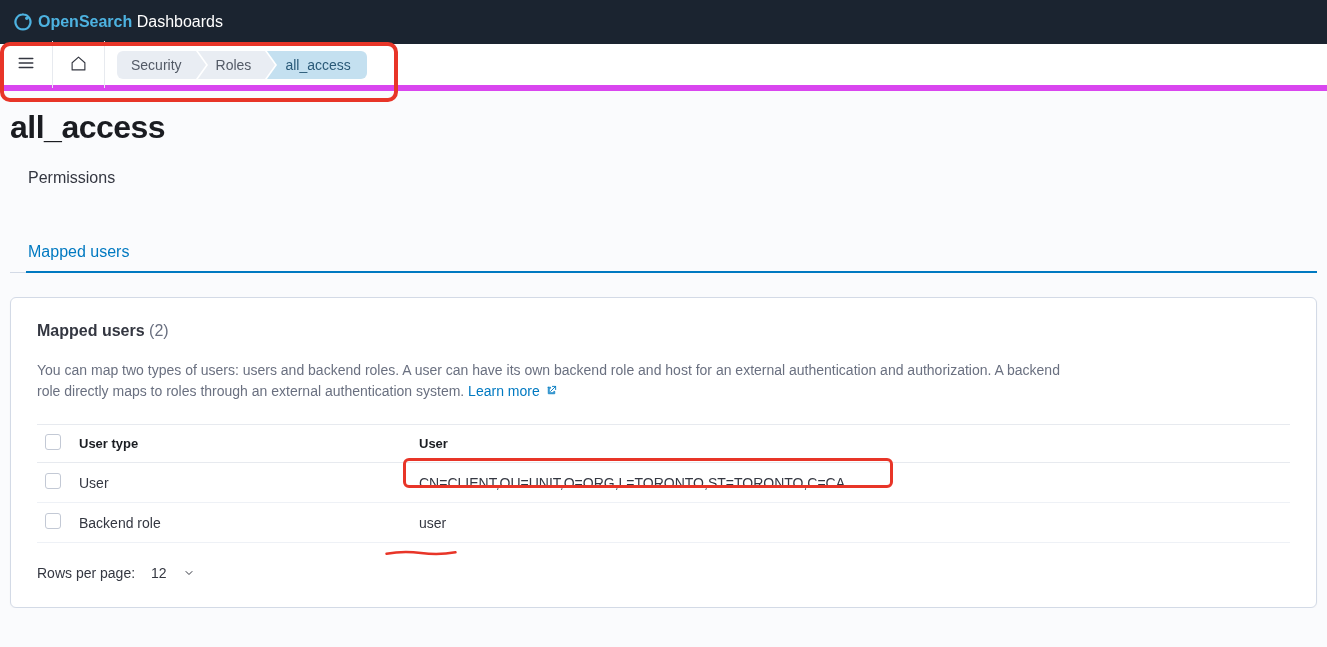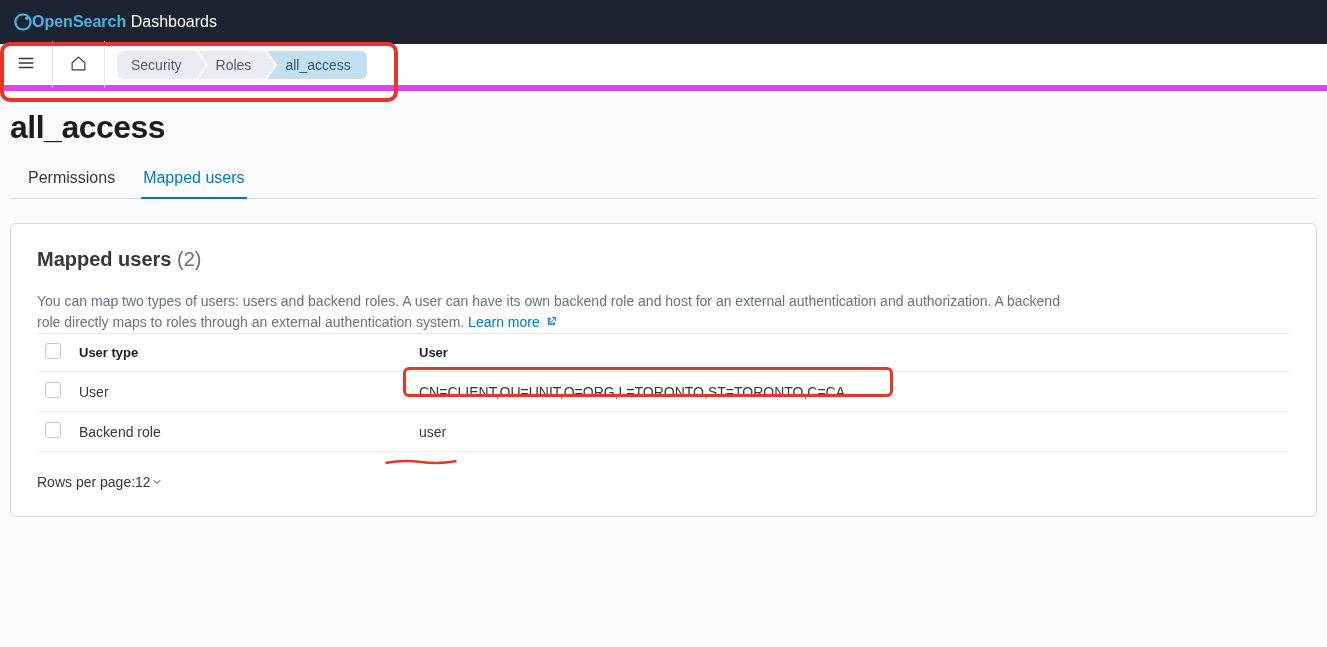--- a/index.html
+++ b/index.html
@@ -13,21 +13,21 @@
   .top-header {
     background: #1b2430;
     height: 44px;
     display: flex;
     align-items: center;
     padding: 0 14px;
   }
   .logo {
     display: flex;
     align-items: center;
-    gap: 0;
+    gap: 6px;
     color: #fff;
     font-size: 16px;
     font-weight: 500;
   }
   .logo-icon svg { display:block; }
   .logo-open { color: #4db2e0; font-weight:600; }
   .logo-search { color: #4db2e0; font-weight:600; }
   .logo-dash { color: #fff; font-weight:500; }
 
   
@@ -114,22 +114,23 @@
   .page-title {
     font-size: 32px;
     font-weight: 600;
     color: #1a1c21;
     letter-spacing: -0.5px;
     margin-bottom: 10px;
   }
   .tabs {
     border-bottom: 1px solid #d3dae6;
     display:flex;
-    gap: 24px;
+    gap: 32px;
     padding-left: 16px;
+    flex-direction: column;
   }
   .tab {
     padding: 12px 2px 10px;
     font-size: 16px;
     color: #343741;
     cursor:pointer;
     border-bottom: 2px solid transparent;
     position:relative;
     top:1px;
   }
@@ -140,40 +141,41 @@
 
   .panel {
     background:#fff;
     margin-top: 24px;
     border: 1px solid #d3dae6;
     border-radius: 6px;
     padding: 24px 26px 26px;
     box-shadow: 0 1px 2px rgba(0,0,0,0.03);
   }
   .panel-title {
-    font-size: 20px;
+    font-size: 16px;
     font-weight:600;
     margin-bottom: 20px;
   }
   .panel-title .count { color:#6a7080; font-weight:400; }
   .panel-desc {
     color:#6a7080;
     font-size:14px;
     line-height:1.5;
     margin-top: 12px;
     max-width: 1050px;
   }
   .learn-more {
     color:#0079c1; text-decoration:none; cursor:pointer;
   }
   .ext-icon { margin-left:2px; }
 
   table.mapped {
     width:100%;
     border-collapse: collapse;
+    margin-top: 22px;
   }
   table.mapped th {
     text-align:left;
     font-size:13px;
     font-weight:700;
     color:#1a1c21;
     border-top:1px solid #e7eaef;
     border-bottom:1px solid #e7eaef;
     padding: 9px 8px;
   }
@@ -202,21 +204,21 @@
     position:absolute;
     left:-38px; bottom:-14px;
     width: 96px; height:6px;
     pointer-events:none;
   }
 
   .rows-per-page {
     margin-top: 22px;
     display:flex;
     align-items:center;
-    gap:0;
+    gap:16px;
     color:#343741;
     font-size:14px;
     cursor:pointer;
   }
   .chev-down svg { display:block; }
 </style>
 </head>
 <body>
 
 <div class="top-header">

